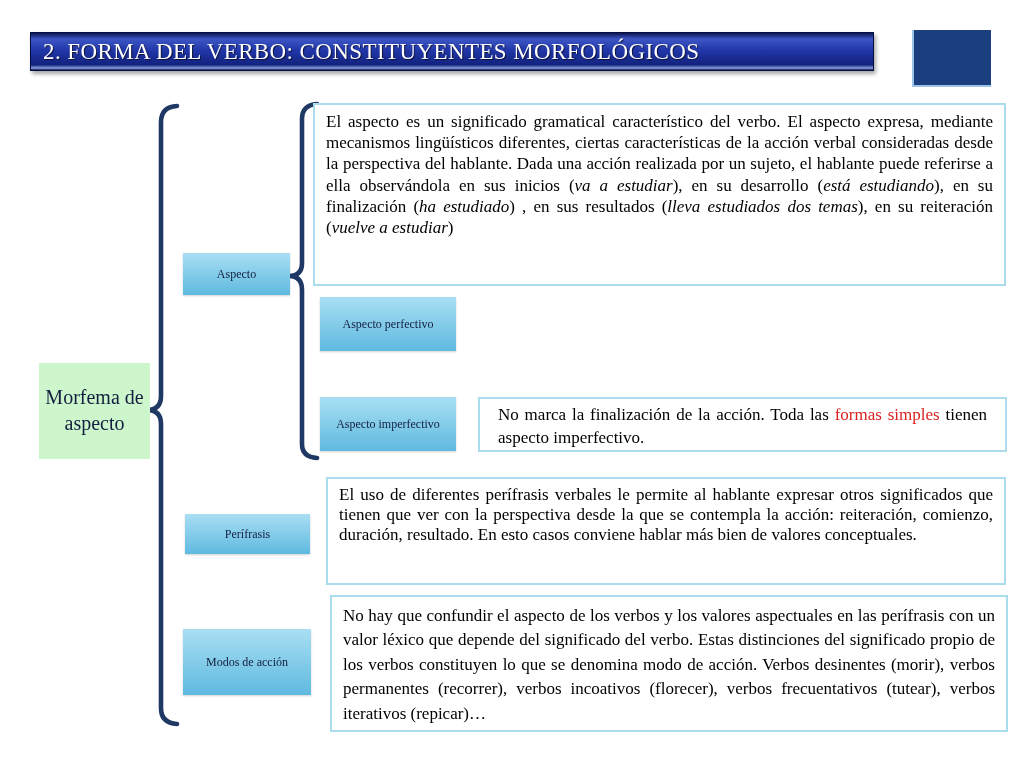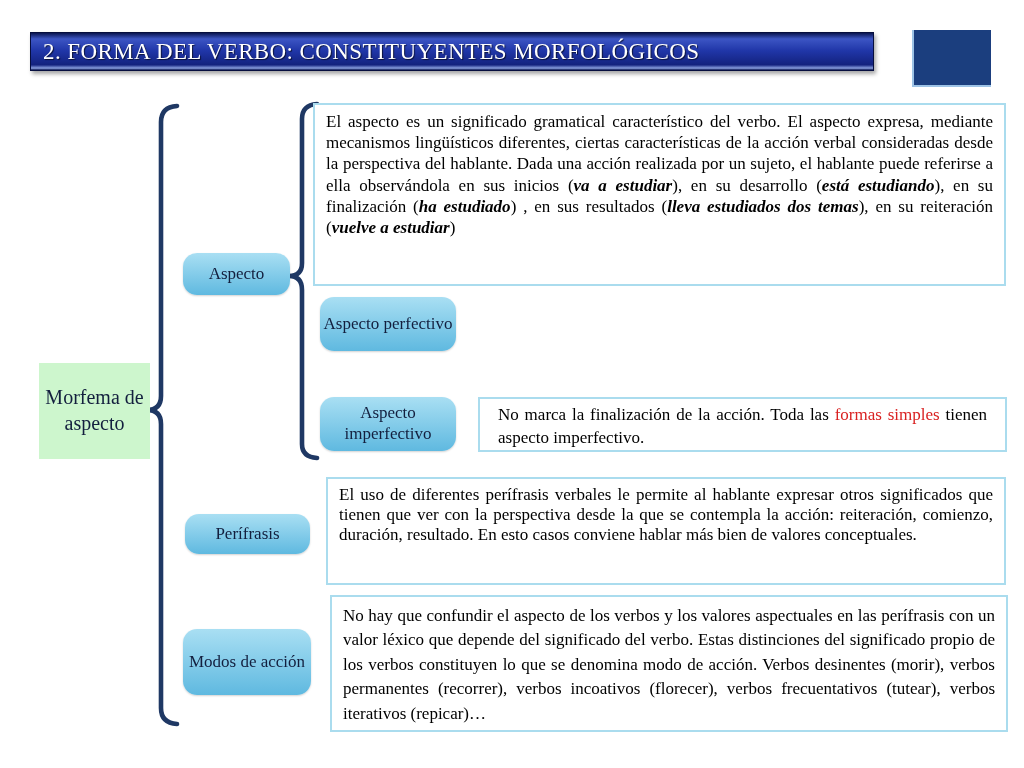--- a/index.html
+++ b/index.html
@@ -33,24 +33,23 @@
   .corner-square{
     position:absolute;left:912px;top:30px;width:79px;height:57px;
     background:var(--corner_navy);
     border-left:2px solid #9dc3e6;border-bottom:2px solid #9dc3e6;
     box-sizing:border-box;
   }
   .braces{position:absolute;left:0;top:0;width:1024px;height:768px;pointer-events:none;}
   .braces path{fill:none;stroke:var(--bracket_navy);stroke-width:4.6;stroke-linecap:round;stroke-linejoin:round;}
   .node{
     position:absolute;display:flex;align-items:center;justify-content:center;
-    text-align:center;color:var(--text_dark);font-size:17px;line-height:1.22;
+    text-align:center;color:var(--text_dark);font-size:12px;line-height:1.22;
     background:linear-gradient(180deg,var(--node_blue_light) 0%,var(--node_blue_dark) 100%);
     box-shadow:0 1px 2px rgba(0,0,0,0.18);
-    border-radius:14px;
   }
   .node-green{
     position:absolute;display:flex;align-items:center;justify-content:center;
     text-align:center;color:var(--text_dark);font-size:20px;line-height:1.28;
     background:var(--green_box);
   }
   .node-morfema{left:39px;top:363px;width:111px;height:96px;}
   .node-aspecto{left:183px;top:253px;width:107px;height:42px;}
   .node-perfectivo{left:320px;top:297px;width:136px;height:54px;}
   .node-imperfectivo{left:320px;top:397px;width:136px;height:54px;}
@@ -59,21 +58,21 @@
   .desc{
     position:absolute;box-sizing:border-box;background:#ffffff;
     border:2px solid var(--desc_border);
     color:#000;text-align:justify;font-size:17px;
   }
   .desc-main{left:313px;top:103px;width:693px;height:183px;padding:6px 11px;line-height:21.2px;}
   .desc-perfectivo{left:478px;top:294px;width:529px;height:92px;padding:7px 10px;line-height:24.5px;}
   .desc-imperfectivo{left:478px;top:397px;width:529px;height:55px;padding:4px 18px;line-height:23px;}
   .desc-perifrasis{left:326px;top:477px;width:680px;height:108px;padding:6px 11px;line-height:20px;}
   .desc-modos{left:330px;top:595px;width:678px;height:137px;padding:7px 11px;line-height:24.4px;}
-  .desc .em{font-style:italic;font-weight:bold;}
+  .desc .em{font-style:italic;}
   .desc .red{color:var(--red_text);}
 </style>
 </head>
 <body>
 
 <div class="slide">
 
   <div class="title-bar">
     <span class="title-text">2. FORMA DEL VERBO: CONSTITUYENTES MORFOLÓGICOS</span>
   </div>

